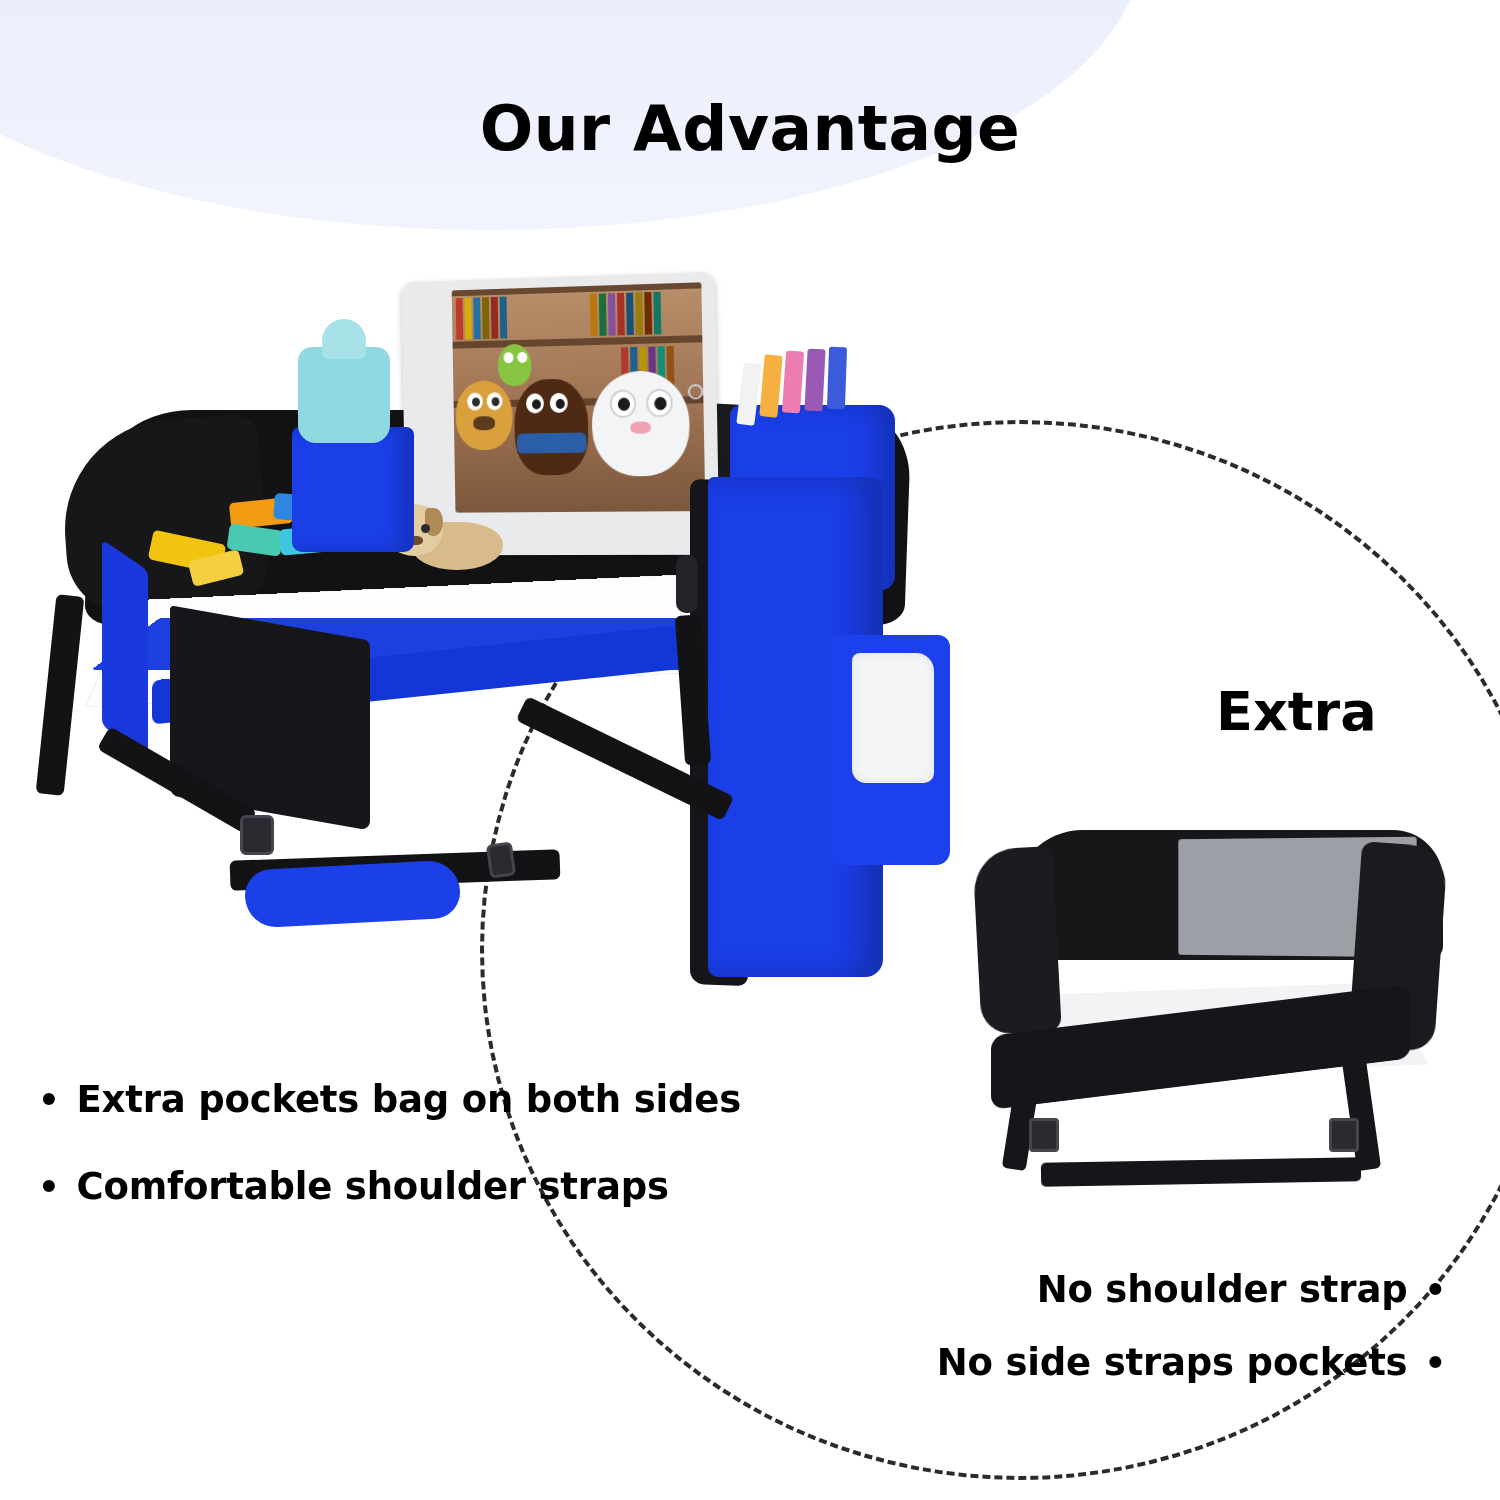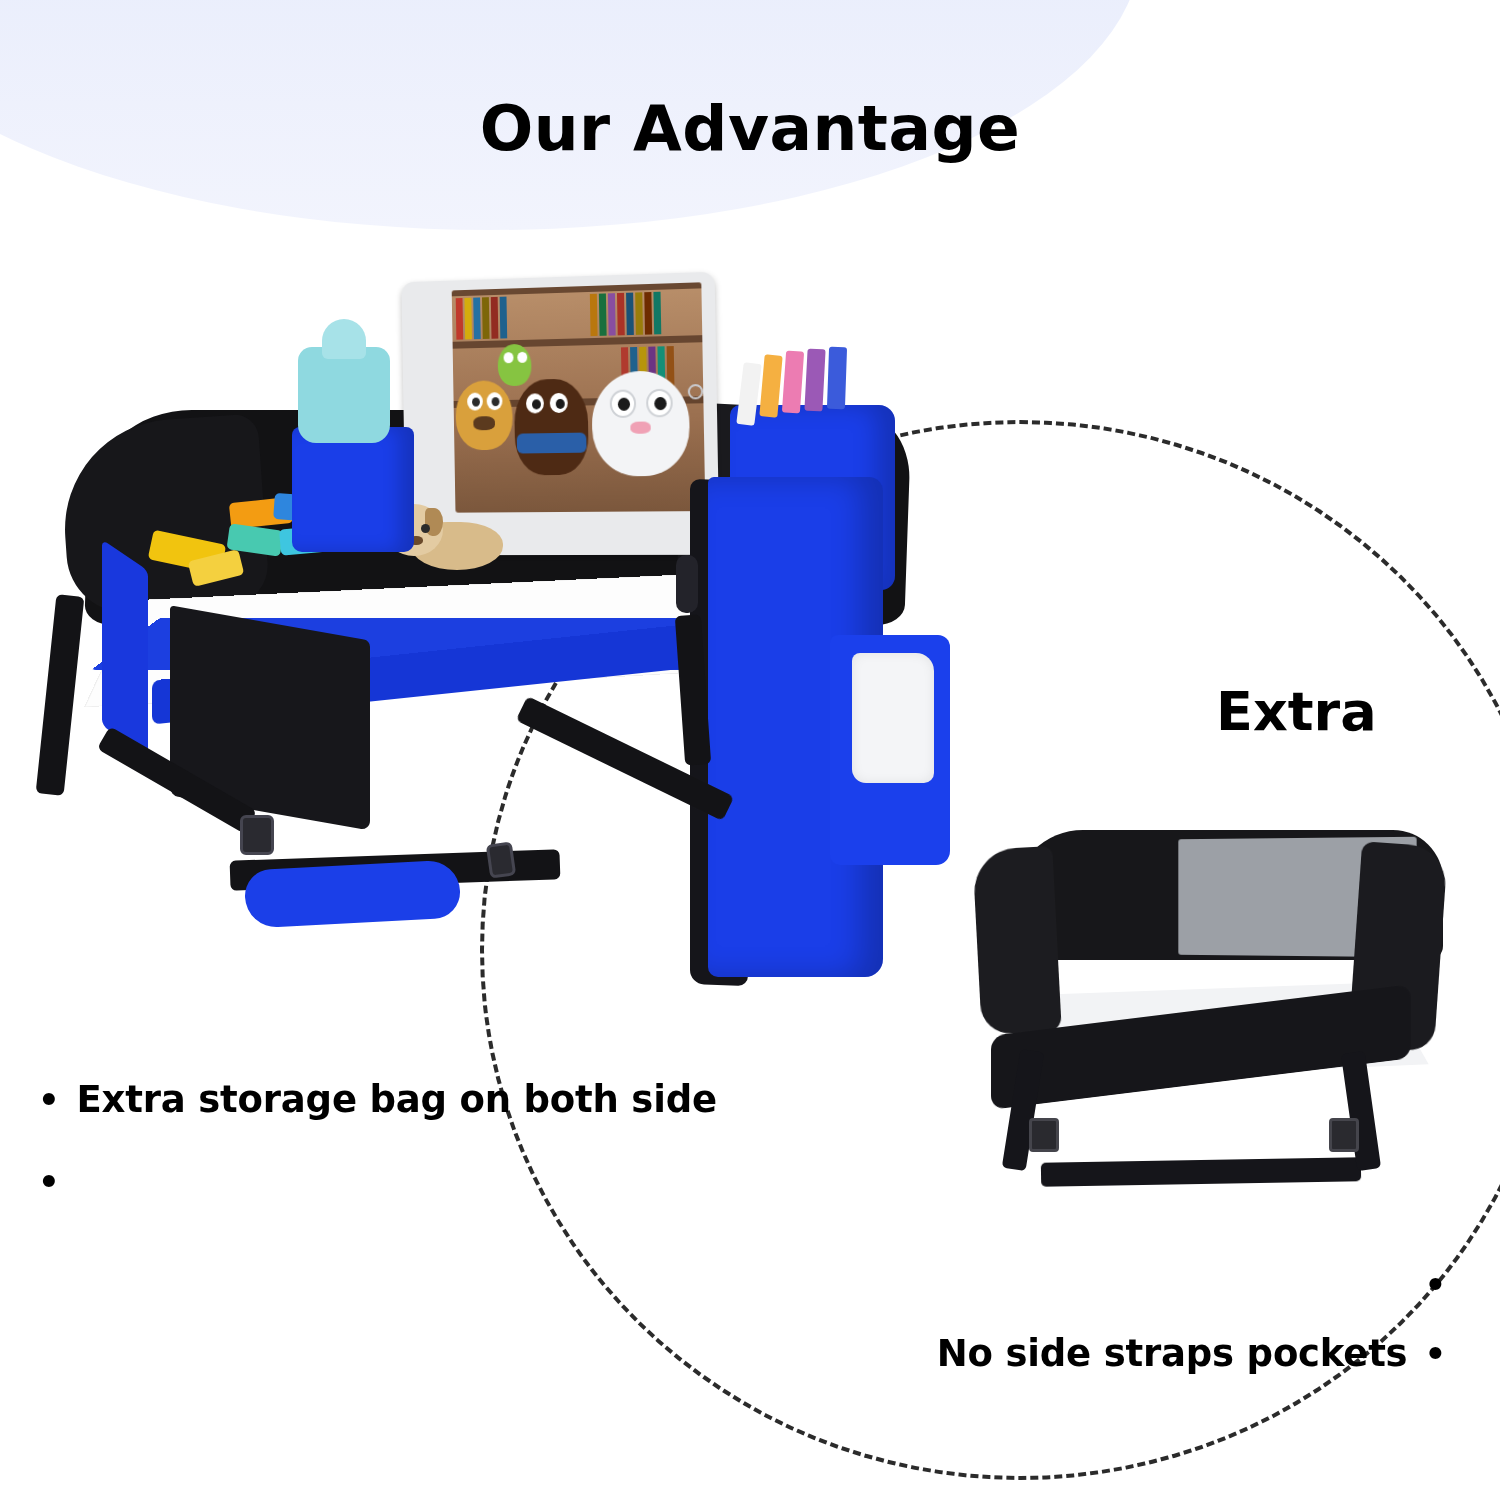--- a/index.html
+++ b/index.html
@@ -516,28 +516,30 @@
   <div class="o-strap" style="left:56px;top:250px;width:24px;height:120px;transform:rotate(9deg);"></div>
   <div class="o-strap" style="left:86px;top:360px;width:320px;height:24px;transform:rotate(-1deg);"></div>
   <div class="o-strap" style="left:394px;top:252px;width:24px;height:118px;transform:rotate(-8deg);"></div>
   <div class="o-buckle" style="left:74px;top:318px;"></div>
   <div class="o-buckle" style="left:374px;top:318px;"></div>
 </div>
 
 <div class="bullets">
   <div class="bullet">
     <span class="dot">•</span>
-    <span>Extra storage bag on both side</span>
+    <span>Extra pockets bag on both sides</span>
   </div>
   <div class="bullet">
     <span class="dot">•</span>
+    <span>Comfortable shoulder straps</span>
   </div>
 </div>
 
 <div class="other-cons">
   <div class="con">
+    <span>No shoulder strap</span>
     <span class="dot">•</span>
   </div>
   <div class="con">
     <span>No side straps pockets</span>
     <span class="dot">•</span>
   </div>
 </div>
 
 </body></html>

